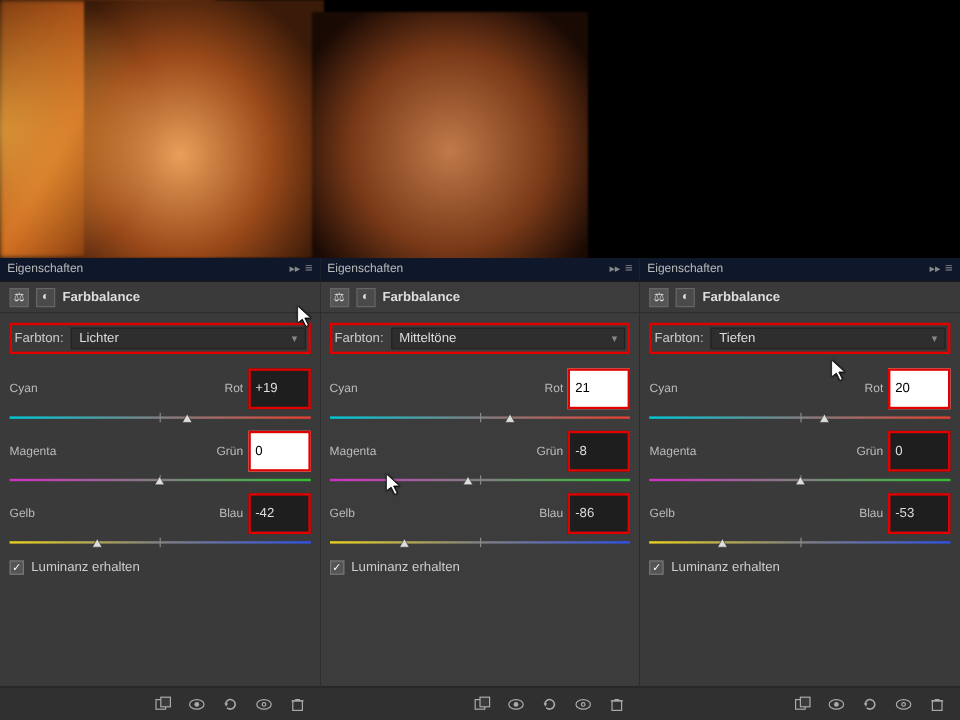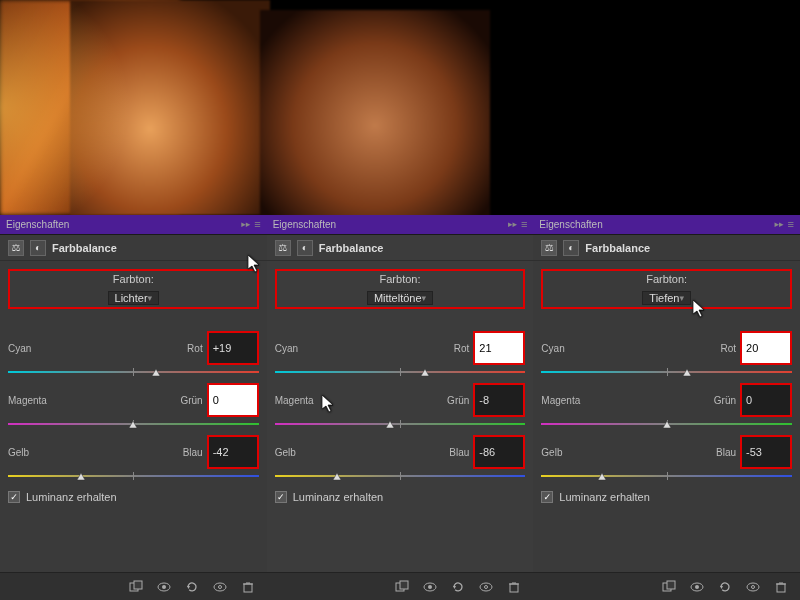--- a/index.html
+++ b/index.html
@@ -11,33 +11,33 @@
     background: radial-gradient(ellipse at 40% 60%, #e8a05a 0%, #9b4a1a 45%, #3a1a08 80%); filter: blur(1px); }
   .face-right { position:absolute; left:260px; top:10px; width:230px; height:210px;
     background: radial-gradient(ellipse at 50% 55%, #c07a4a 0%, #7a3a18 50%, #1a0a04 85%); filter: blur(1px); }
   .hair { position:absolute; left:0; top:0; width:180px; height:215px;
     background: linear-gradient(120deg,#6a2a0a 0%,#b85a1a 40%,#3a1200 90%); filter: blur(2px) brightness(1.1); }
   .glow { position:absolute; left:0; top:0; width:150px; height:215px;
     background: radial-gradient(circle at 0% 50%, rgba(255,200,80,.55), transparent 70%); }
   .panels-row { display: flex; width: 800px; height: 385px; }
   .panel { flex: 1 1 0; background: #3a3a3a; display: flex; flex-direction: column; font-size: 11px; color: #ccc; position: relative; }
   .panel:nth-child(2){ background:#3c3c3c; }
-  .panel-header { height: 20px; background: #4c1d95; display: flex; align-items: center; padding: 0 6px; border-bottom: 1px solid #1a1a1a; }
+  .panel-header { height: 20px; background: #0f172a; display: flex; align-items: center; padding: 0 6px; border-bottom: 1px solid #1a1a1a; }
   .panel-header .title { flex: 1; color: #bbb; font-size: 10px; }
   .panel-header .icons { display:flex; gap:4px; }
   .hdr-chev { color:#888; font-size:9px; }
   .hdr-menu { color:#888; font-size:11px; line-height:1; }
   .subheader { height: 26px; display: flex; align-items: center; gap:6px; padding: 0 8px; border-bottom: 1px solid #2e2e2e; }
   .sub-ic { width:16px; height:16px; background:#555; border:1px solid #666; display:flex; align-items:center; justify-content:center; font-size:10px; color:#ddd; }
   .sub-ic.sel { background:#4a4a4a; }
   .sub-title { font-size:11px; color:#ddd; font-weight:bold;text-align:center; }
   .body { padding: 8px; flex:1; }
-  .row-tone { display:flex; align-items:center; gap:6px; margin-bottom:22px;flex-direction:column; }
+  .row-tone { display:flex; align-items:center; gap:6px; margin-bottom:12px; }
   .tone-label { color:#ccc; }
-  .tone-select { flex:1; background:#2e2e2e; border:1px solid #222; height:29px; display:flex; align-items:center; padding:0 6px; color:#ddd; }
+  .tone-select { flex:1; background:#2e2e2e; border:1px solid #222; height:18px; display:flex; align-items:center; justify-content:space-between; padding:0 6px; color:#ddd; }
   .tone-select .chev { color:#888; font-size:9px; }
   .slider-block { margin-bottom: 6px; }
   .slider-labels { display:flex; justify-content:space-between; font-size:10px; color:#bbb; margin-bottom:2px; align-items:center; }
   .val-box { width:52px; height:34px; background:#1e1e1e; border:1px solid #111; color:#ddd; display:flex; align-items:center; padding:0 4px; font-size:11px; }
   .val-box.white { background:#fff; color:#000; }
   .slider-track { height:10px; position:relative; margin-top:2px; }
   .track-bg { position:absolute; left:0; right:0; top:4px; height:2px; }
   .tick-mid { position:absolute; left:50%; top:1px; width:1px; height:8px; background:#888; }
   .handle { position:absolute; top:1px; width:10px; height:10px; transform:translateX(-50%); }
   .handle svg { display:block; }

